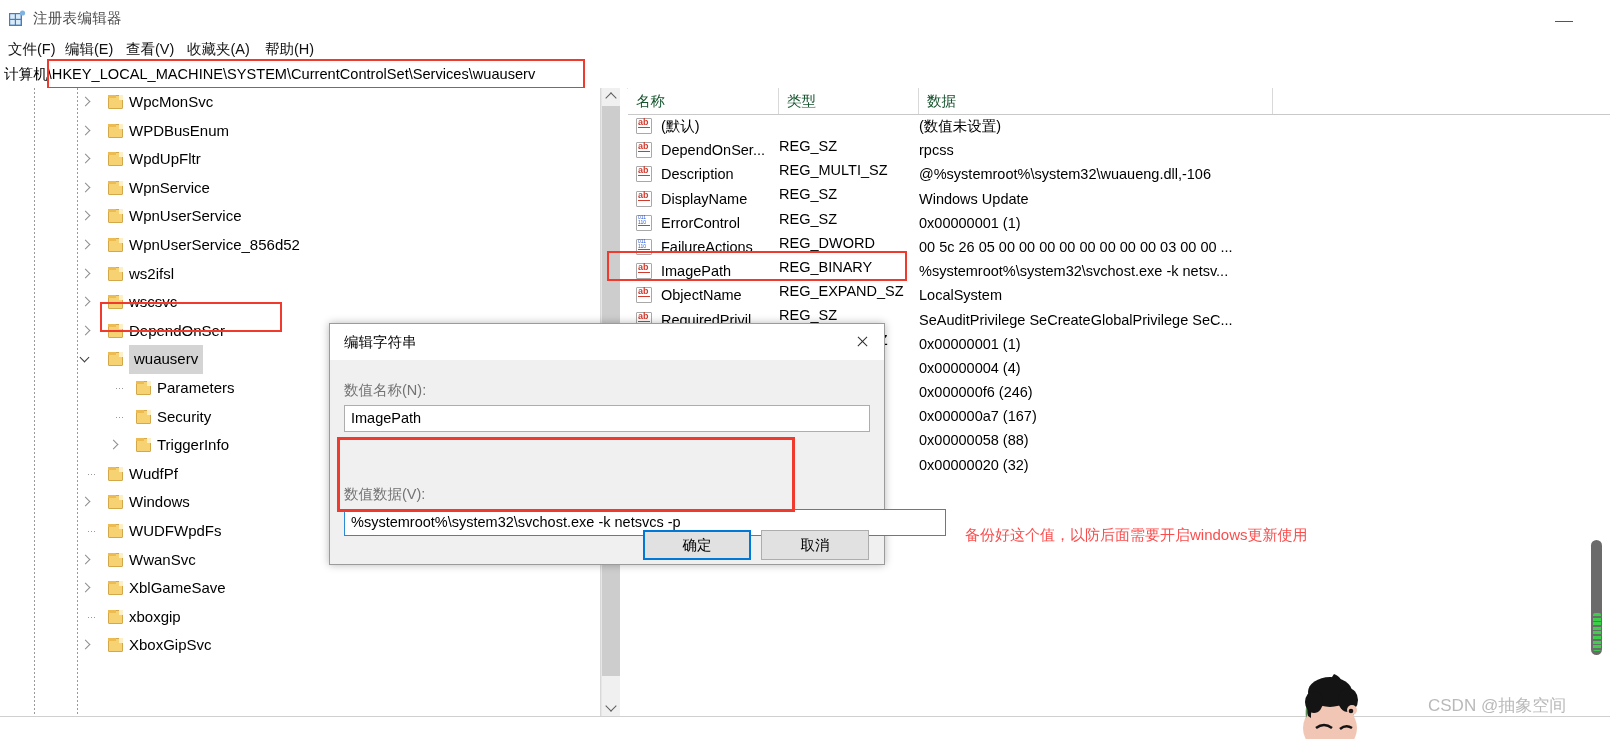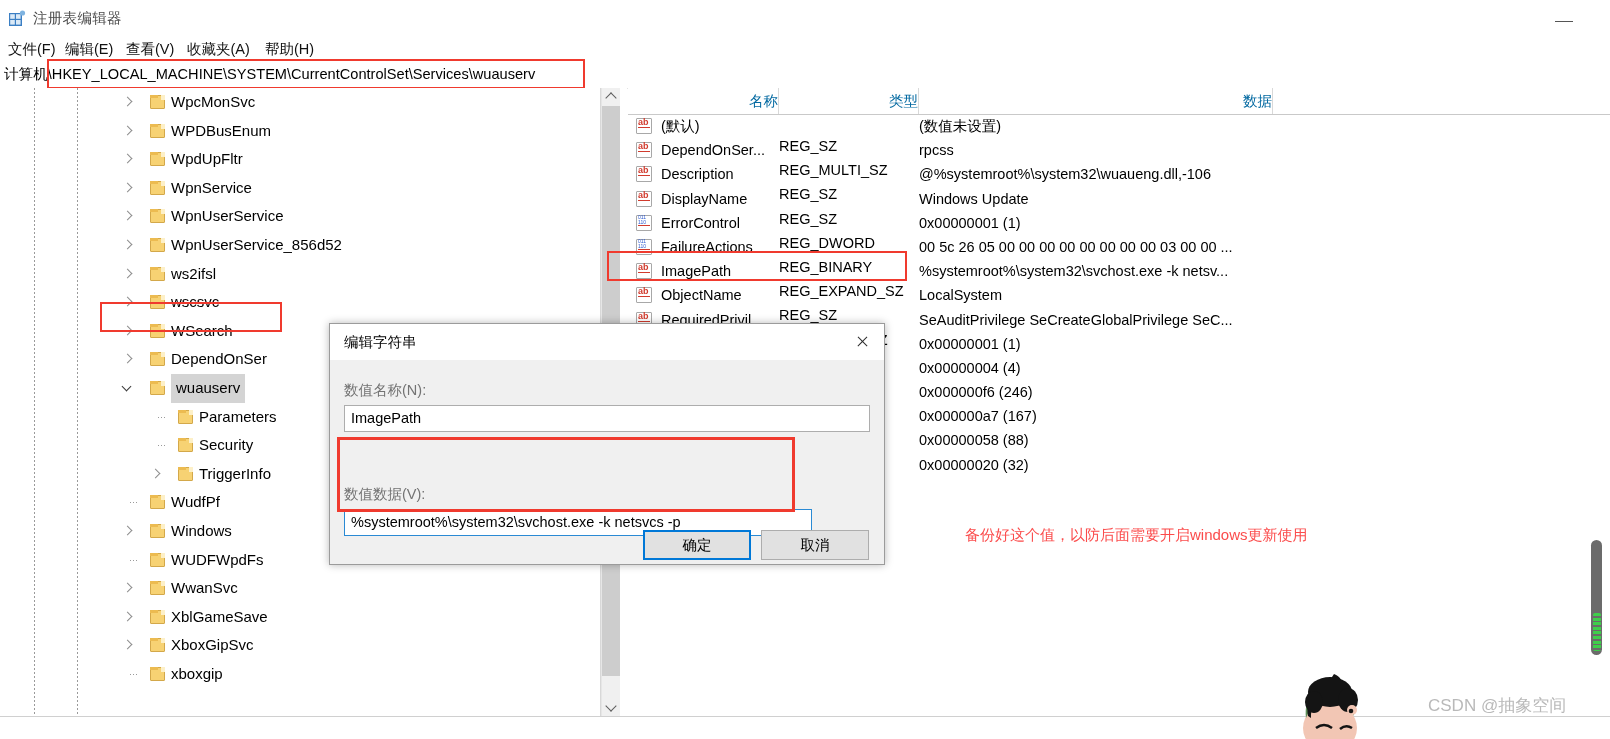--- a/index.html
+++ b/index.html
@@ -70,21 +70,21 @@
     position:absolute;left:620px;top:88px;width:7px;height:628px;background:#fff;
   }
   .pane-right{
     position:absolute;left:628px;top:88px;width:982px;height:628px;background:#fff;
     overflow:hidden;
   }
 
   
   .tree{position:absolute;left:0;top:0;width:600px;}
   .trow{
-    position:relative;height:28.6px;line-height:28.6px;white-space:nowrap;margin-left:42px;
+    position:relative;height:28.6px;line-height:28.6px;white-space:nowrap;
   }
   .tlabel{
     position:absolute;font-size:15px;color:#000;top:0;
   }
   .tlabel.sel{
     background:#d4d4d4;padding:0 5px;
   }
   .chev{
     position:absolute;top:0;width:14px;height:28.6px;
   }
@@ -145,22 +145,22 @@
   .lsb-thumb{
     position:absolute;left:0;top:18px;width:19px;height:570px;background:#cdcdcd;
   }
 
   
   .hdr{
     position:absolute;left:0;top:0;width:982px;height:26px;background:#fff;
     border-bottom:1px solid #c9c9c9;
   }
   .hdr-cell{
-    position:absolute;top:0;height:26px;line-height:26px;font-size:14.5px;color:#0369a1;
-    border-right:1px solid #d9d9d9;box-sizing:border-box;padding-left:8px;text-align:right;
+    position:absolute;top:0;height:26px;line-height:26px;font-size:14.5px;color:#14532d;
+    border-right:1px solid #d9d9d9;box-sizing:border-box;padding-left:8px;
   }
   .rows{position:absolute;left:0;top:26px;width:982px;}
   .vrow{position:relative;height:24.2px;line-height:24.2px;white-space:nowrap;}
   .c-name{position:absolute;left:33px;top:0;font-size:14.5px;}
   .c-type{position:absolute;left:151px;top:0;font-size:14.5px;margin-top:20px;}
   .c-data{position:absolute;left:291px;top:0;font-size:14.5px;}
   .vicon{
     position:absolute;left:8px;top:4px;width:16px;height:16px;
     background:#fff;border:1px solid #a8a8a8;box-sizing:border-box;border-radius:1px;
   }
@@ -369,29 +369,20 @@
           </span>
           <span class="tlabel" style="left: 129px;">wscsvc</span>
         </div>
         <div class="trow">
           <span class="chev" style="left: 79px;"></span>
           <span class="folder" style="left: 108px;">
             <span class="f-back"></span>
             <span class="f-tab"></span>
             <span class="f-fold"></span>
           </span>
-          <span class="tlabel" style="left: 129px;">WSearch</span>
-        </div>
-        <div class="trow">
-          <span class="chev" style="left: 79px;"></span>
-          <span class="folder" style="left: 108px;">
-            <span class="f-back"></span>
-            <span class="f-tab"></span>
-            <span class="f-fold"></span>
-          </span>
           <span class="tlabel" style="left: 129px;">DependOnSer</span>
         </div>
         <div class="trow">
           <span class="chev down" style="left: 79px;"></span>
           <span class="folder" style="left: 108px;">
             <span class="f-back"></span>
             <span class="f-tab"></span>
             <span class="f-fold"></span>
           </span>
           <span class="tlabel sel" style="left: 129px;">wuauserv</span>
@@ -462,36 +453,36 @@
         <div class="trow">
           <span class="chev" style="left: 79px;"></span>
           <span class="folder" style="left: 108px;">
             <span class="f-back"></span>
             <span class="f-tab"></span>
             <span class="f-fold"></span>
           </span>
           <span class="tlabel" style="left: 129px;">XblGameSave</span>
         </div>
         <div class="trow">
+          <span class="stub" style="left: 88px; top: 14px;"></span>
+          <span class="folder" style="left: 108px;">
+            <span class="f-back"></span>
+            <span class="f-tab"></span>
+            <span class="f-fold"></span>
+          </span>
+          <span class="tlabel" style="left: 129px;">xboxgip</span>
+        </div>
+        <div class="trow">
           <span class="chev" style="left: 79px;"></span>
           <span class="folder" style="left: 108px;">
             <span class="f-back"></span>
             <span class="f-tab"></span>
             <span class="f-fold"></span>
           </span>
           <span class="tlabel" style="left: 129px;">XboxGipSvc</span>
-        </div>
-        <div class="trow">
-          <span class="stub" style="left: 88px; top: 14px;"></span>
-          <span class="folder" style="left: 108px;">
-            <span class="f-back"></span>
-            <span class="f-tab"></span>
-            <span class="f-fold"></span>
-          </span>
-          <span class="tlabel" style="left: 129px;">xboxgip</span>
         </div>
       </div>
   </div>
   <div class="tree-hl"></div>
   <div class="vsep"></div>
 
   <div class="lsb">
     <div class="lsb-up">
         <span class="arr up"></span>
       </div>
@@ -601,21 +592,21 @@
 
   <div class="dlg">
     <div class="dlg-tb">
       <div class="dlg-title">编辑字符串</div>
       <div class="dlg-close"></div>
     </div>
     <div class="dlg-body">
       <div class="fl" style="left:14px;top:21px">数值名称(N):</div>
       <div class="dfield gray" style="left:14px;top:45px;width:526px">ImagePath</div>
       <div class="fl" style="left:14px;top:125px">数值数据(V):</div>
-      <div class="dfield focus" style="left:14px;top:149px;width:468px">%systemroot%\system32\svchost.exe -k netsvcs -p</div>
+      <div class="dfield focus" style="left:14px;top:149px;width:602px">%systemroot%\system32\svchost.exe -k netsvcs -p</div>
       <div class="dbtn primary" style="left:313px;top:170px">确定</div>
       <div class="dbtn" style="left:431px;top:170px">取消</div>
     </div>
   </div>
   <div class="dlg-hl"></div>
 
   <div class="bottom-strip"></div>
 
   <div class="outer-sb">
     <div class="grip"></div>

